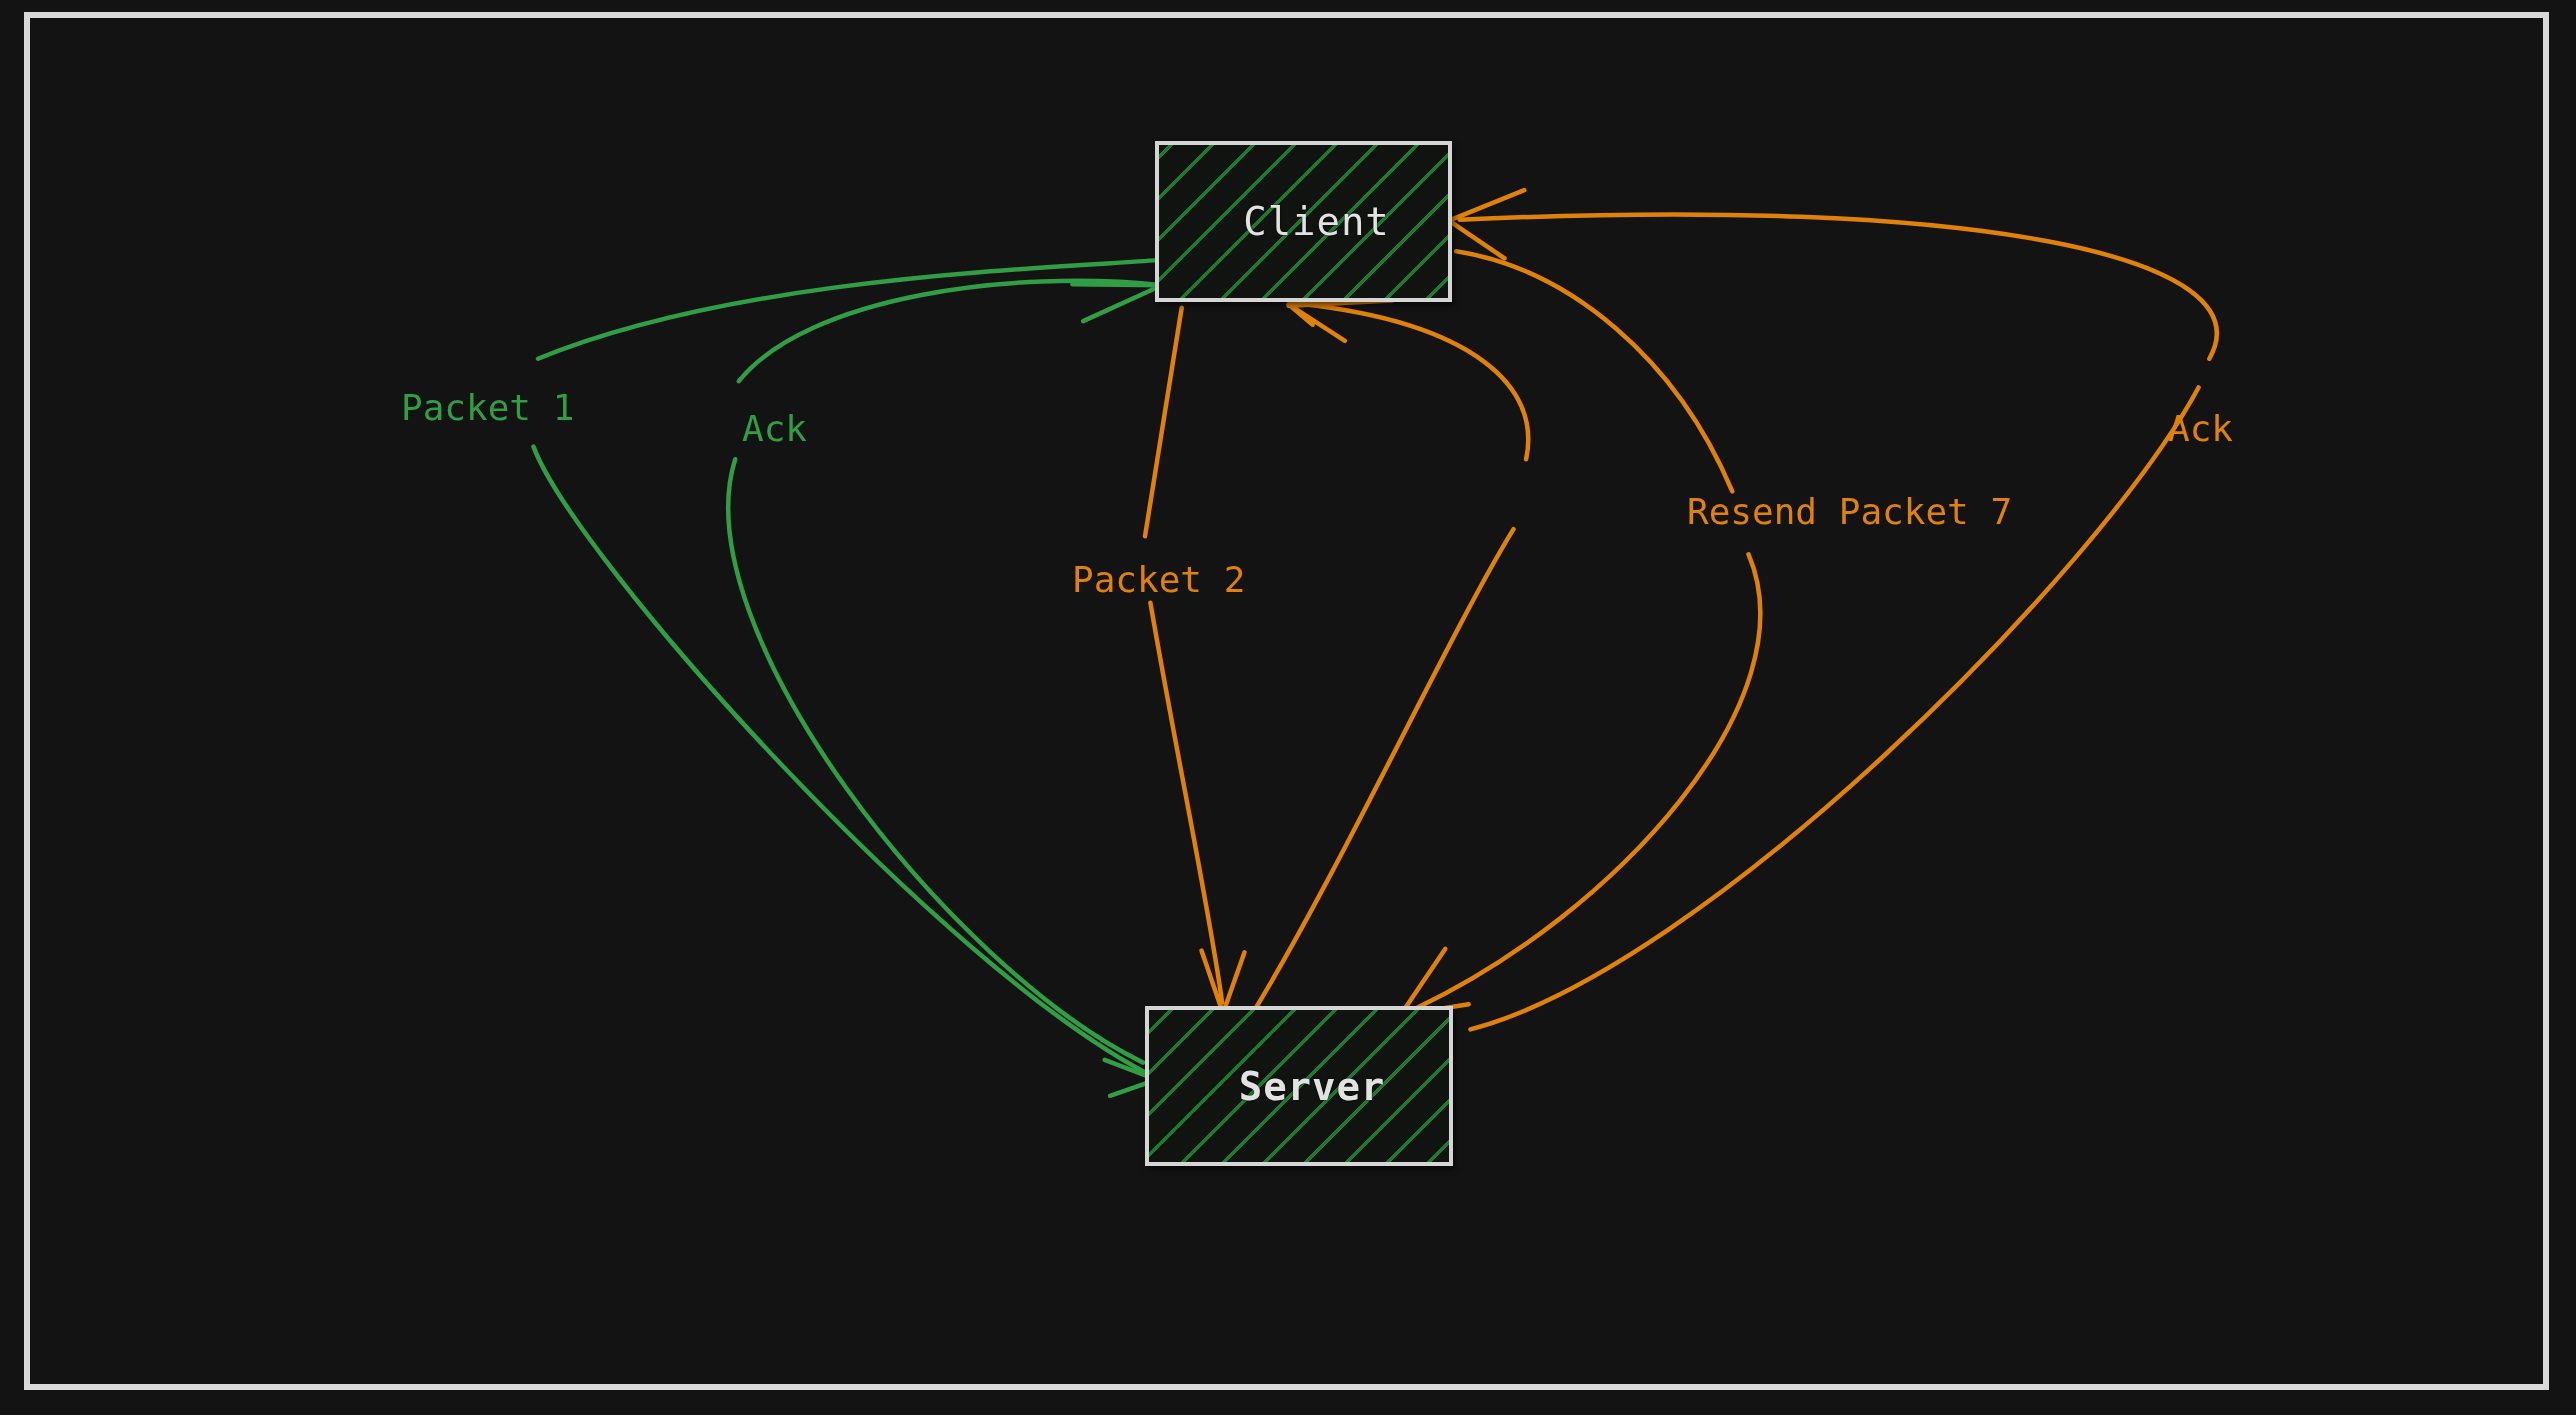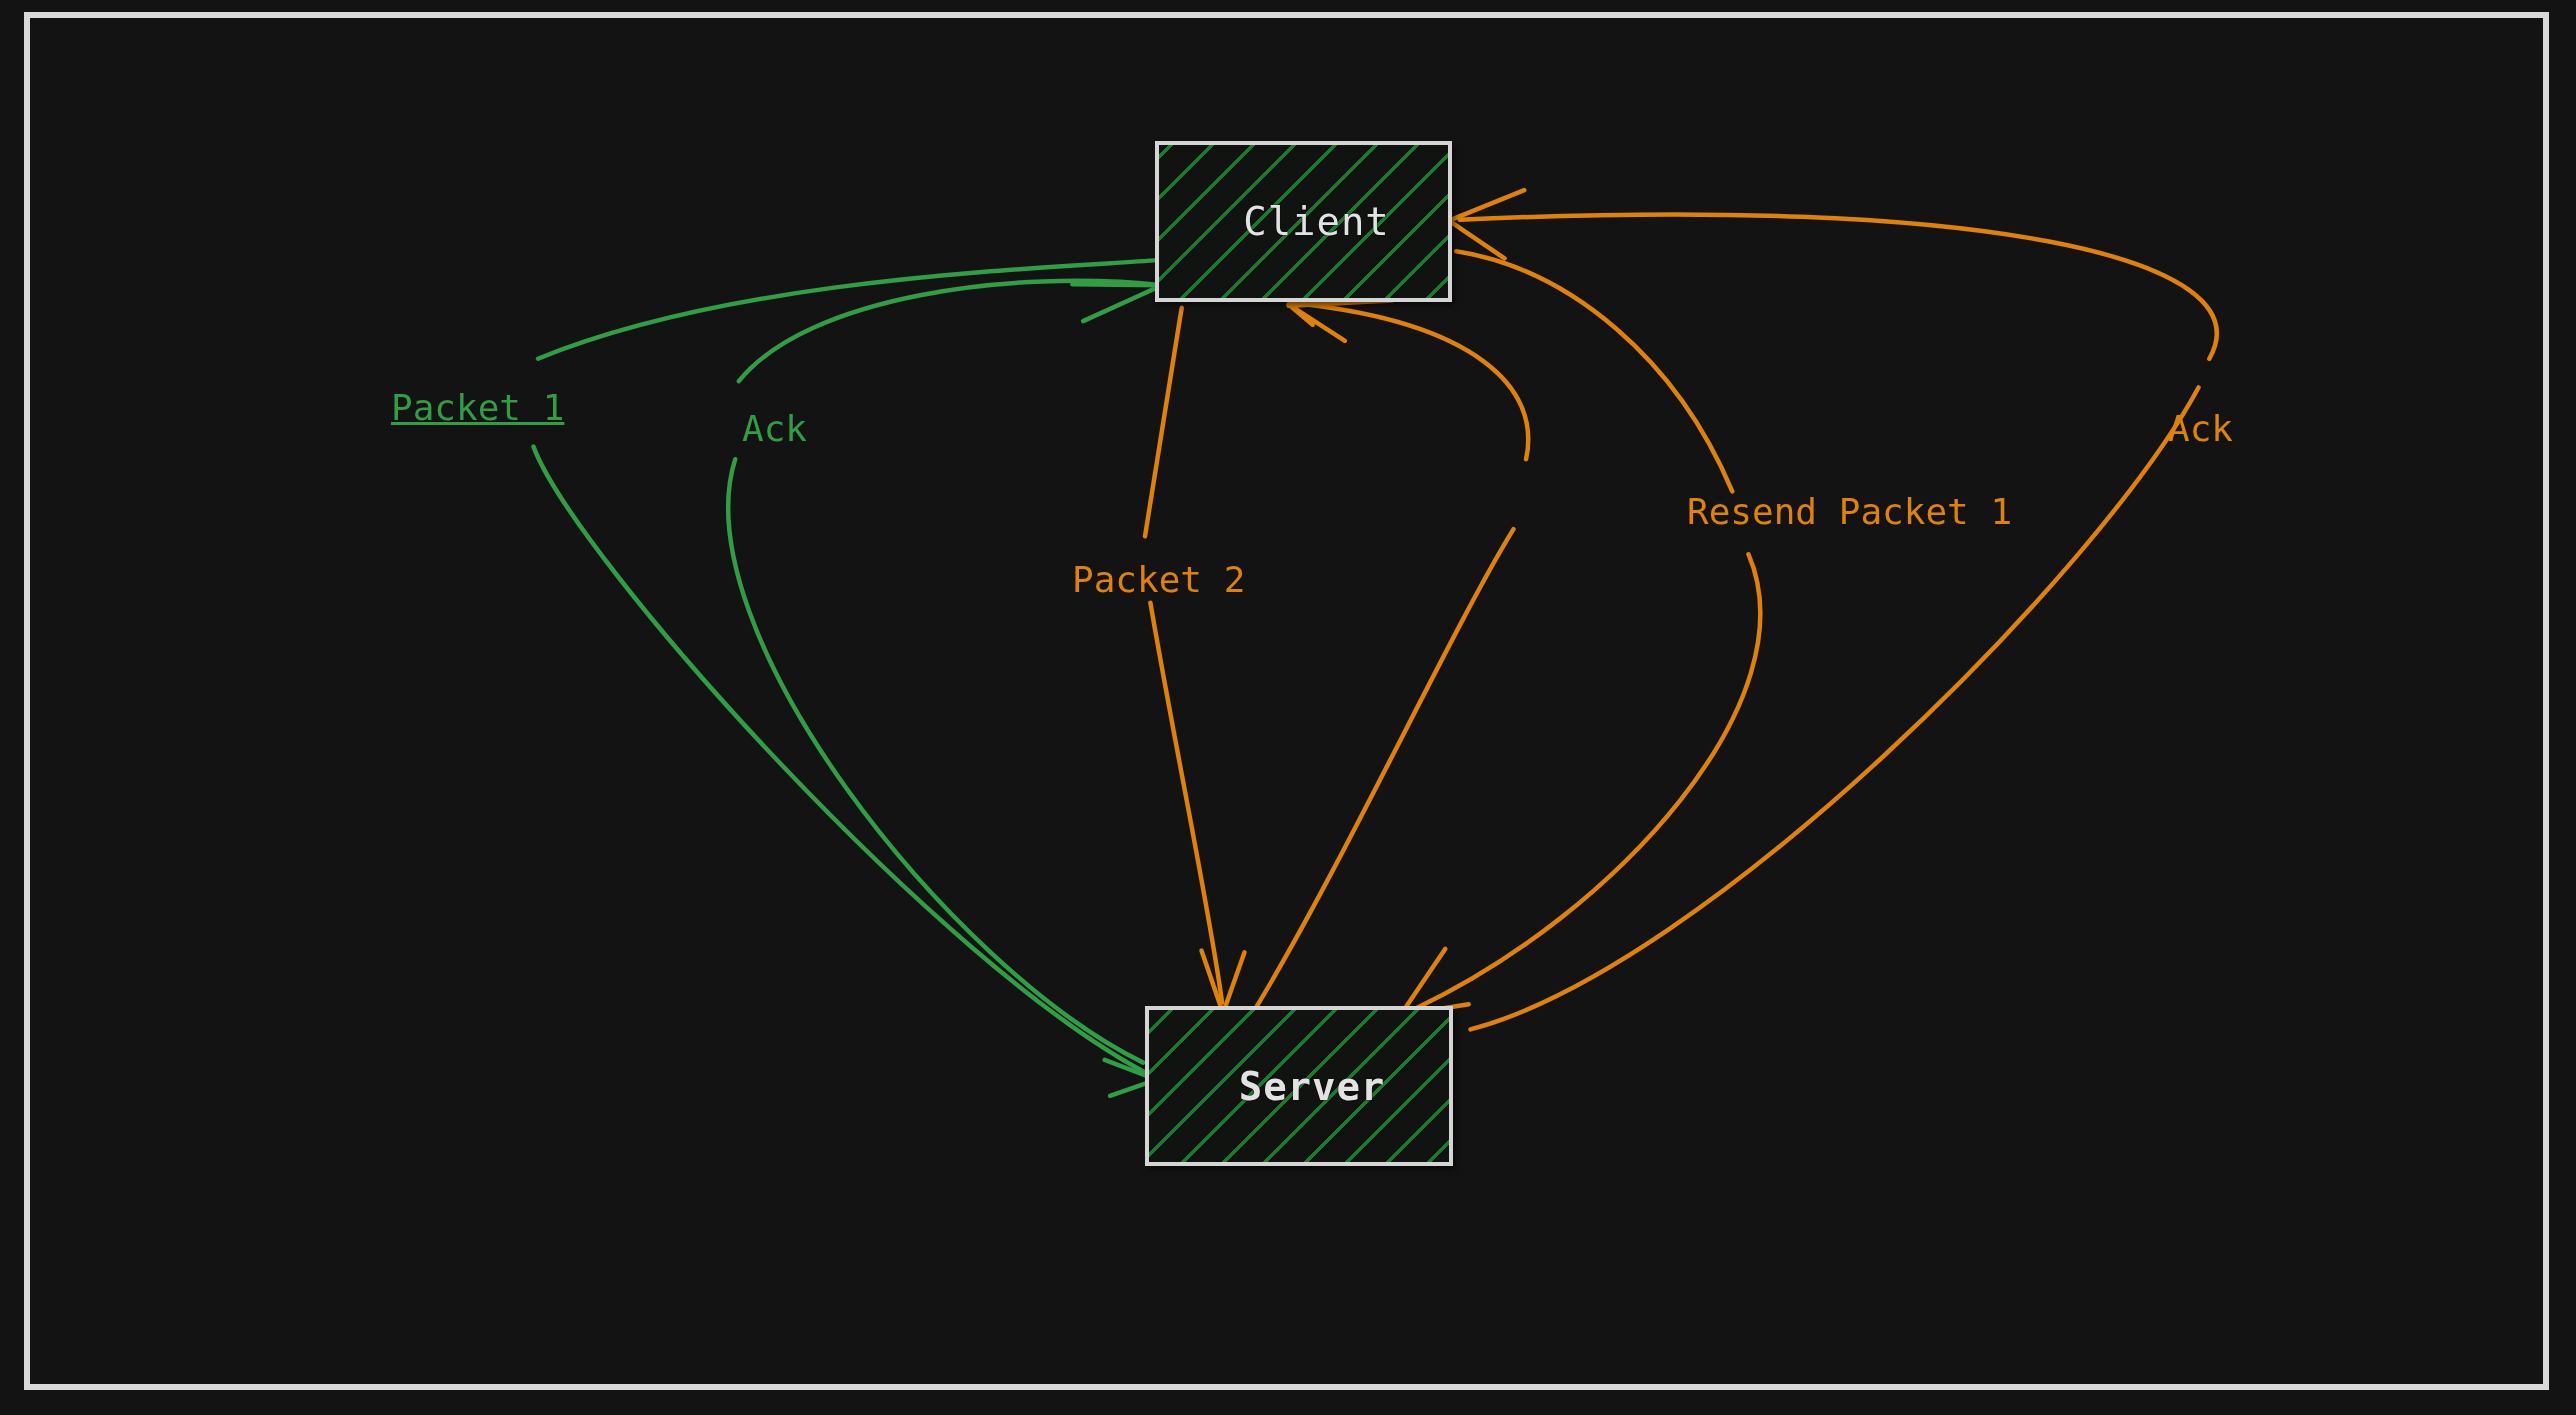--- a/index.html
+++ b/index.html
@@ -148,25 +148,25 @@
   </svg>
 
   <div class="node" id="node-client">
     <span class="node-label">Client</span>
   </div>
 
   <div class="node" id="node-server">
     <span class="node-label">Server</span>
   </div>
 
-  <div class="edge-label lbl-green" style="left:391px;  top:387px;text-decoration:underline;">Packet 1</div>
+  <div class="edge-label lbl-green" style="left:401px;  top:387px;">Packet 1</div>
 
   <div class="edge-label lbl-green" style="left:742px;  top:408px;">Ack</div>
 
   <div class="edge-label lbl-orange" style="left:1072px; top:559px;text-align:right;">Packet 2</div>
 
 
-  <div class="edge-label lbl-orange" style="left:1687px; top:491px;">Resend Packet 1</div>
+  <div class="edge-label lbl-orange" style="left:1687px; top:491px;">Resend Packet 7</div>
 
   <div class="edge-label lbl-orange" style="left:2168px; top:408px;">Ack</div>
 
 </div>
 
 
 </body></html>

